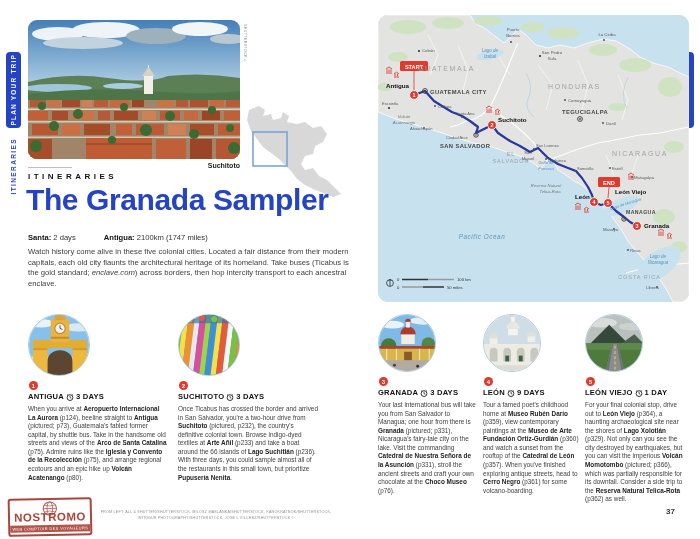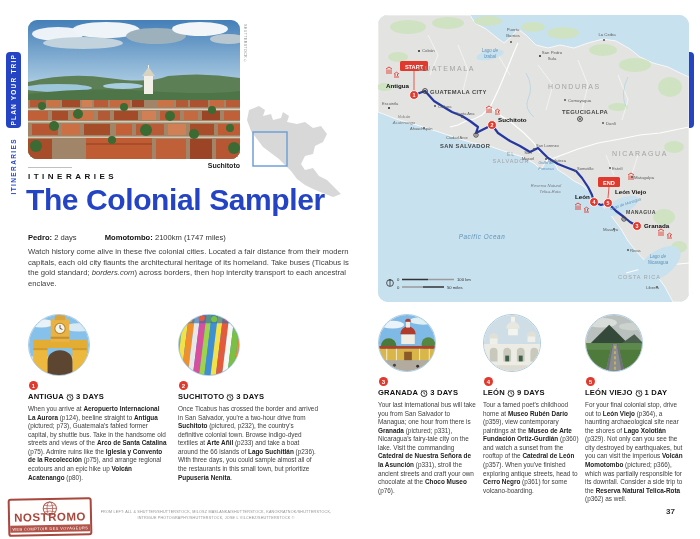--- a/index.html
+++ b/index.html
@@ -187,28 +187,28 @@
 
   <div class="locator">
     <svg width="104" height="94" viewBox="0 0 104 94">
       <path d="M6,4 L16,0 L22,4 L20,10 L28,8 L30,14 L38,12 L40,6 L46,10 L44,16 L54,18 L62,16 L70,22 L78,20 L84,28 L80,36 L72,40 L70,48 L62,50 L58,58 L62,64 L70,62 L76,70 L84,74 L92,82 L98,88 L90,91 L80,87 L70,83 L62,79 L54,73 L48,65 L42,59 L36,53 L28,47 L20,41 L14,33 L8,25 L4,14 Z" fill="#d8d8d8"></path>
       <rect x="10" y="26" width="34" height="34" fill="none" stroke="#6fa0d8" stroke-width="1.5"></rect>
     </svg>
   </div>
 
   <div class="kicker-rule"></div>
   <div class="kicker">ITINERARIES</div>
-  <h1 class="title">The Colonial Sampler</h1>
+  <h1 class="title">The Granada Sampler</h1>
   <div class="meta">
-    <b>Pedro:</b>
+    <b>Santa:</b>
     <span>2 days</span>
-    <b class="dist">Momotombo:</b>
+    <b class="dist">Antigua:</b>
     <span>2100km (1747 miles)</span>
   </div>
-  <p class="intro">Watch history come alive in these five colonial cities. Located a fair distance from their modern capitals, each old city flaunts the architectural heritage of its homeland. Take buses (Ticabus is the gold standard; <i>borders.com</i>) across borders, then hop intercity transport to each ancestral enclave.</p>
+  <p class="intro">Watch history come alive in these five colonial cities. Located a fair distance from their modern capitals, each old city flaunts the architectural heritage of its homeland. Take buses (Ticabus is the gold standard; <i>enclave.com</i>) across borders, then hop intercity transport to each ancestral enclave.</p>
 
   <div class="stop" id="stop1">
     <div class="stop-photo" style="width:62px;height:62px">
       <svg width="62" height="62" viewBox="0 0 60 60">
         <rect width="60" height="60" fill="#85c1ea"></rect>
         <ellipse cx="12" cy="8" rx="12" ry="4" fill="#e8f2f9"></ellipse>
         <ellipse cx="48" cy="12" rx="14" ry="4" fill="#d8e9f4"></ellipse>
         <rect x="0" y="44" width="60" height="16" fill="#cbb089"></rect>
         <rect x="0" y="40" width="60" height="5" fill="#e8ddc8"></rect>
         <rect x="4" y="28" width="14" height="32" fill="#ecb83d"></rect>

